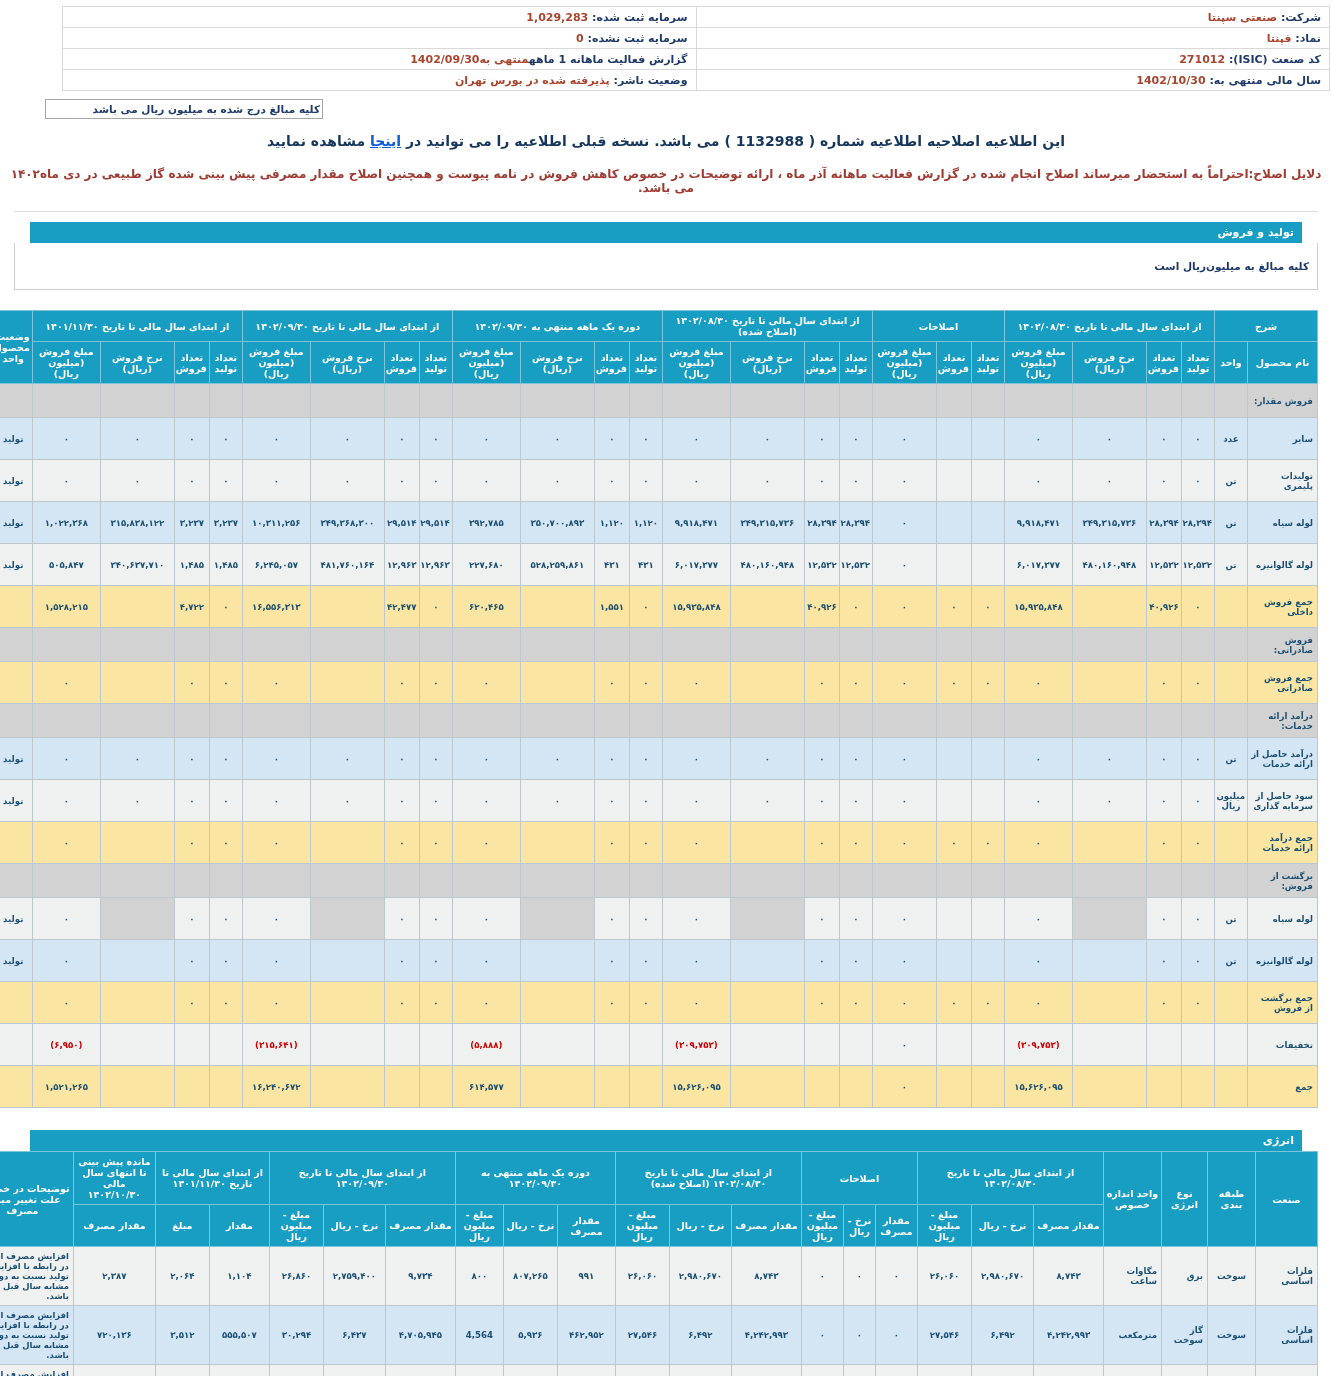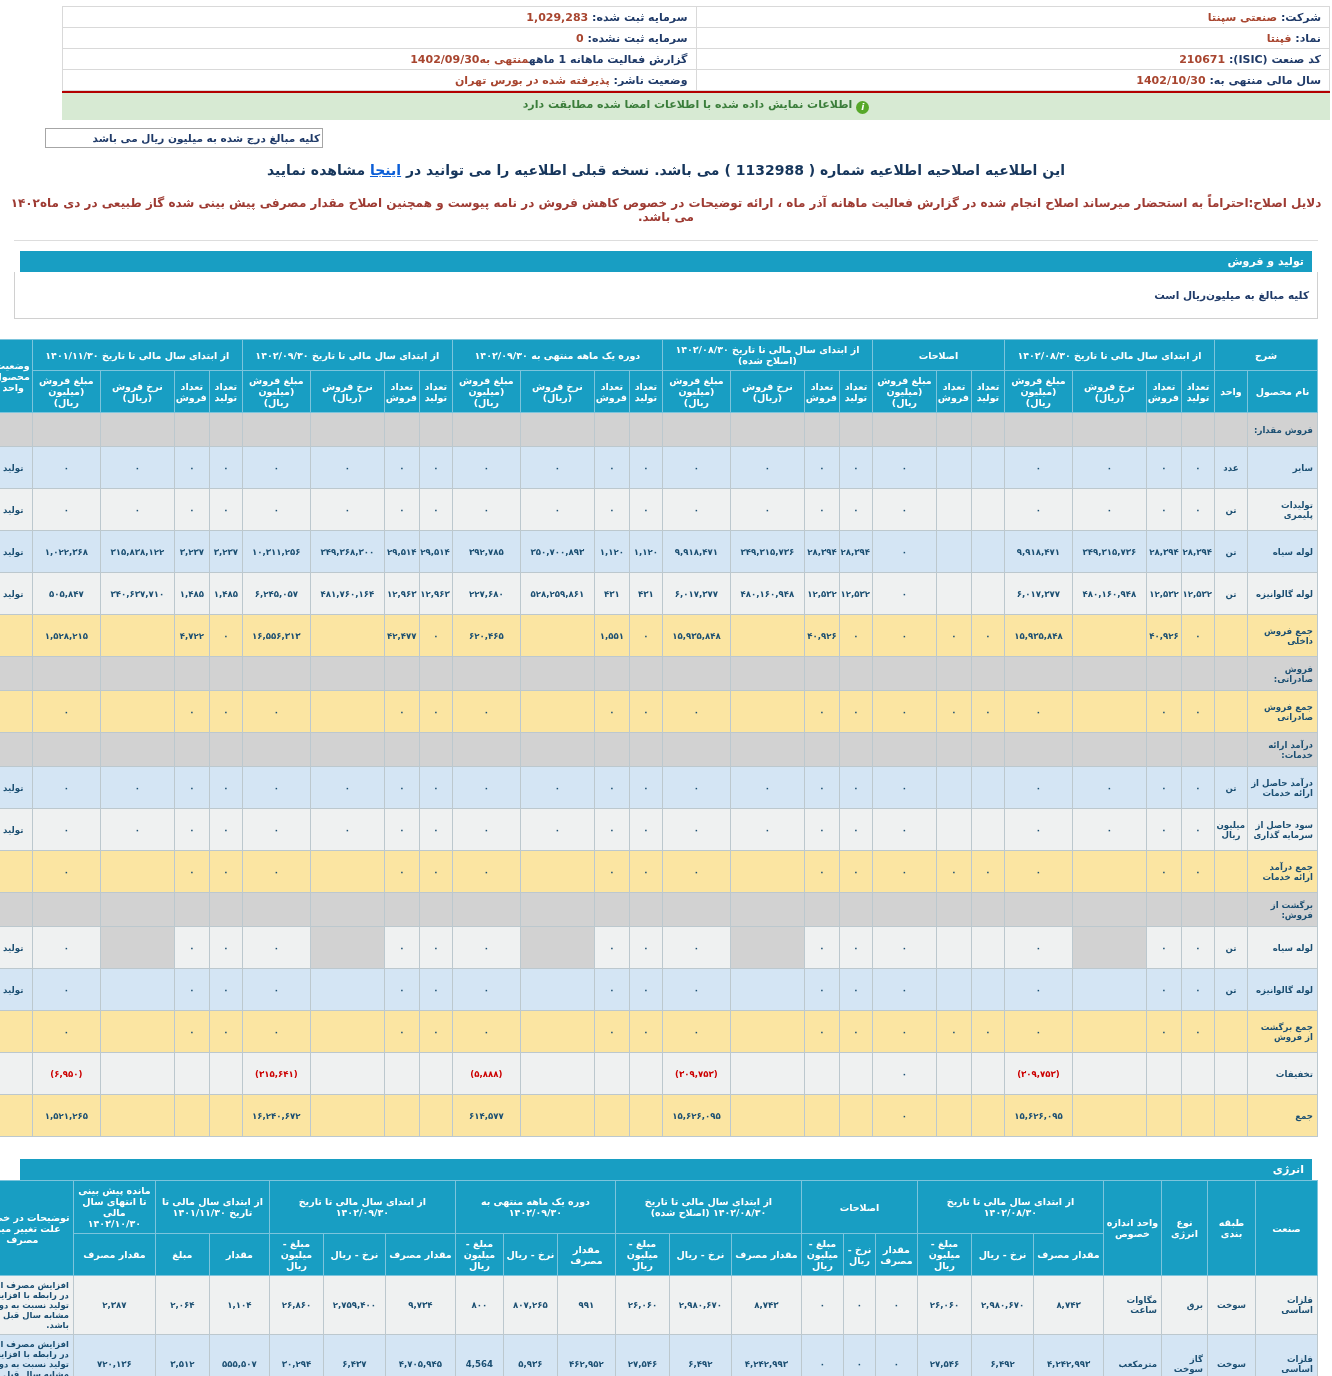--- a/index.html
+++ b/index.html
@@ -86,21 +86,21 @@
     color: #9E3B33;
   }
   hr.sep {
     border: none;
     border-top: 1px solid #ddd;
     margin: 16px 14px 10px 14px;
   }
 
   
   .section-bar {
-    margin: 0 20px;
+    margin: 0 30px;
     background: #189EC3;
     color: #fff;
     font-size: 11px;
     font-weight: bold;
     text-align: right;
     padding: 4px 8px;
   }
   .subtitle-row {
     margin: 0 14px;
     border: 1px solid #d0d0d0;
@@ -165,33 +165,30 @@
     <tbody>
         <tr>
       <td><span class="lbl">شرکت:</span> <span class="val">صنعتی سپنتا</span></td>
       <td><span class="lbl">سرمایه ثبت شده:</span> <span class="val">1,029,283</span></td>
     </tr>
     <tr>
       <td><span class="lbl">نماد:</span> <span class="val">فپنتا</span></td>
       <td><span class="lbl">سرمایه ثبت نشده:</span> <span class="val">0</span></td>
     </tr>
     <tr>
-      <td><span class="lbl">کد صنعت (ISIC):</span> <span class="val">210671</span></td>
+      <td><span class="lbl">کد صنعت (ISIC):</span> <span class="val">271012</span></td>
       <td><span class="lbl">گزارش فعالیت ماهانه 1 ماهه</span><span class="val">منتهی به1402/09/30</span></td>
     </tr>
     <tr>
       <td><span class="lbl">سال مالی منتهی به:</span> <span class="val">1402/10/30</span></td>
       <td><span class="lbl">وضعیت ناشر:</span> <span class="val">پذیرفته شده در بورس تهران</span></td>
     </tr>
   </tbody>
     </table>
 
-  <div class="sign-bar">
-    <span class="i-ic">i</span><span>اطلاعات نمایش داده شده با اطلاعات امضا شده مطابقت دارد</span>
-  </div>
 
   <div class="unit-box">کلیه مبالغ درج شده به میلیون ریال می باشد</div>
 
   <div class="amend-line">
     <span>این اطلاعیه اصلاحیه اطلاعیه شماره ( 1132988 ) می باشد. نسخه قبلی اطلاعیه را می توانید در </span><a>اینجا</a><span> مشاهده نمایید</span>
   </div>
 
   <div class="reason-line">دلایل اصلاح:احتراماً به استحضار میرساند اصلاح انجام شده در گزارش فعالیت ماهانه آذر ماه ، ارائه توضیحات در خصوص کاهش فروش در نامه پیوست و همچنین اصلاح مقدار مصرفی پیش بینی شده گاز طبیعی در دی ماه۱۴۰۲ می باشد.</div>
 
   <hr class="sep">

